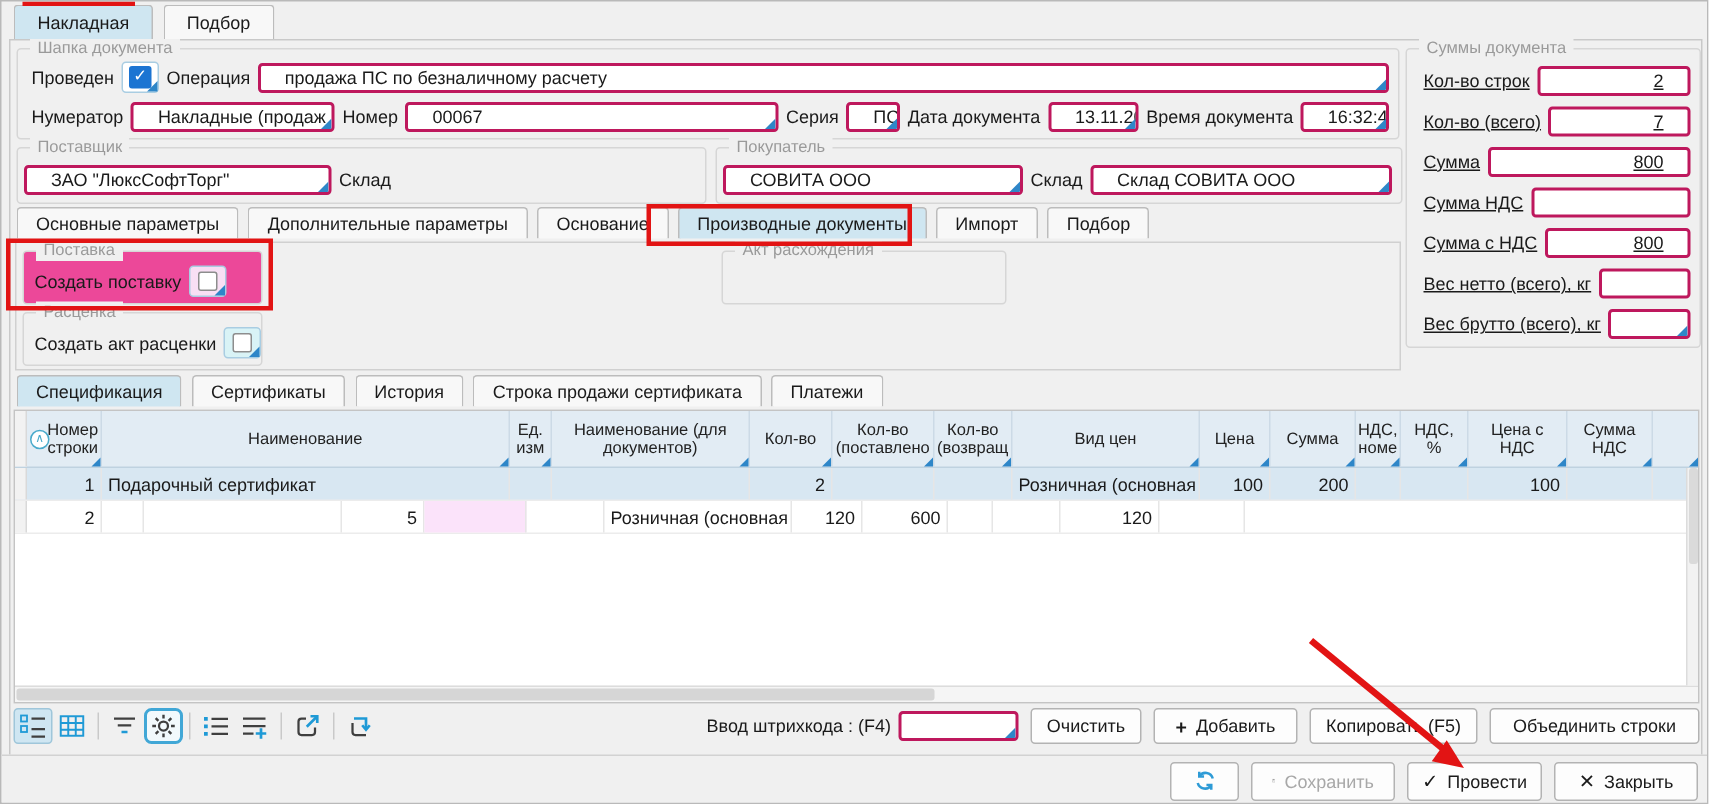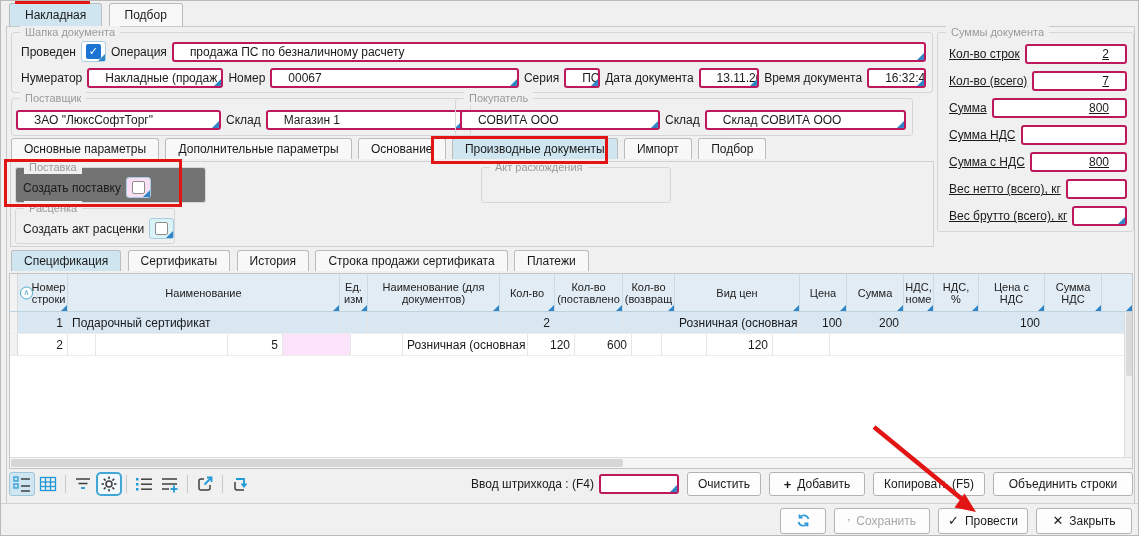--- a/index.html
+++ b/index.html
@@ -120,25 +120,24 @@
       <span class="lbl">Время документа</span>
       <div class="fld c" style="width:62px;">16:32:43</div>
     </div>
   </div>
 
   <div class="grp" style="left:10px; top:97px; width:460px; height:38px;">
     <span class="gt">Поставщик</span>
     <div class="row" style="position:absolute; left:4px; right:6px; top:10px; height:21px;">
       <div class="fld c" style="width:205px;">ЗАО "ЛюксСофтТорг"</div>
       <span class="lbl">Склад</span>
-      <div class="fld c" style="flex:1;">Магазин 1</div>
-    </div>
-  </div>
-
-  <div class="grp" style="left:454px; top:97px; width:458px; height:38px;">
+    </div>
+  </div>
+
+  <div class="grp" style="left:476px; top:97px; width:458px; height:38px;">
     <span class="gt">Покупатель</span>
     <div class="row" style="position:absolute; left:4px; right:6px; top:10px; height:21px;">
       <div class="fld c" style="width:200px;">СОВИТА ООО</div>
       <span class="lbl">Склад</span>
       <div class="fld c" style="flex:1;">Склад СОВИТА ООО</div>
     </div>
   </div>
 
   <div class="grp" style="left:936px; top:31px; width:197px; height:200px;">
     <span class="gt">Суммы документа</span>
@@ -179,21 +178,21 @@
     <span class="tab">Дополнительные параметры</span>
     <span class="tab">Основание</span>
     <span class="tab active">Производные документы</span>
     <span class="tab">Импорт</span>
     <span class="tab">Подбор</span>
   </div>
   <div class="red-rect" style="left:430px; top:135px; width:177px; height:28px;"></div>
 
   <div style="position:absolute; left:9px; top:160px; width:924px; height:86px; border:1px solid #d0d0d0; background:#f0f0f0;"></div>
 
-  <div class="grp" style="left:14px; top:166px; width:191px; height:36px; background:#737373;">
+  <div class="grp" style="left:14px; top:166px; width:160px; height:36px; background:#ec4899;">
     <span class="gt">Поставка</span>
     <div class="row" style="position:absolute; left:2px; top:9px; height:21px;">
       <span class="lbl">Создать поставку</span>
       <span class="chk-outer pink c">
           <span class="chk-off"></span>
         </span>
     </div>
   </div>
   <div class="red-rect" style="left:3px; top:158px; width:178px; height:48px;"></div>
 

